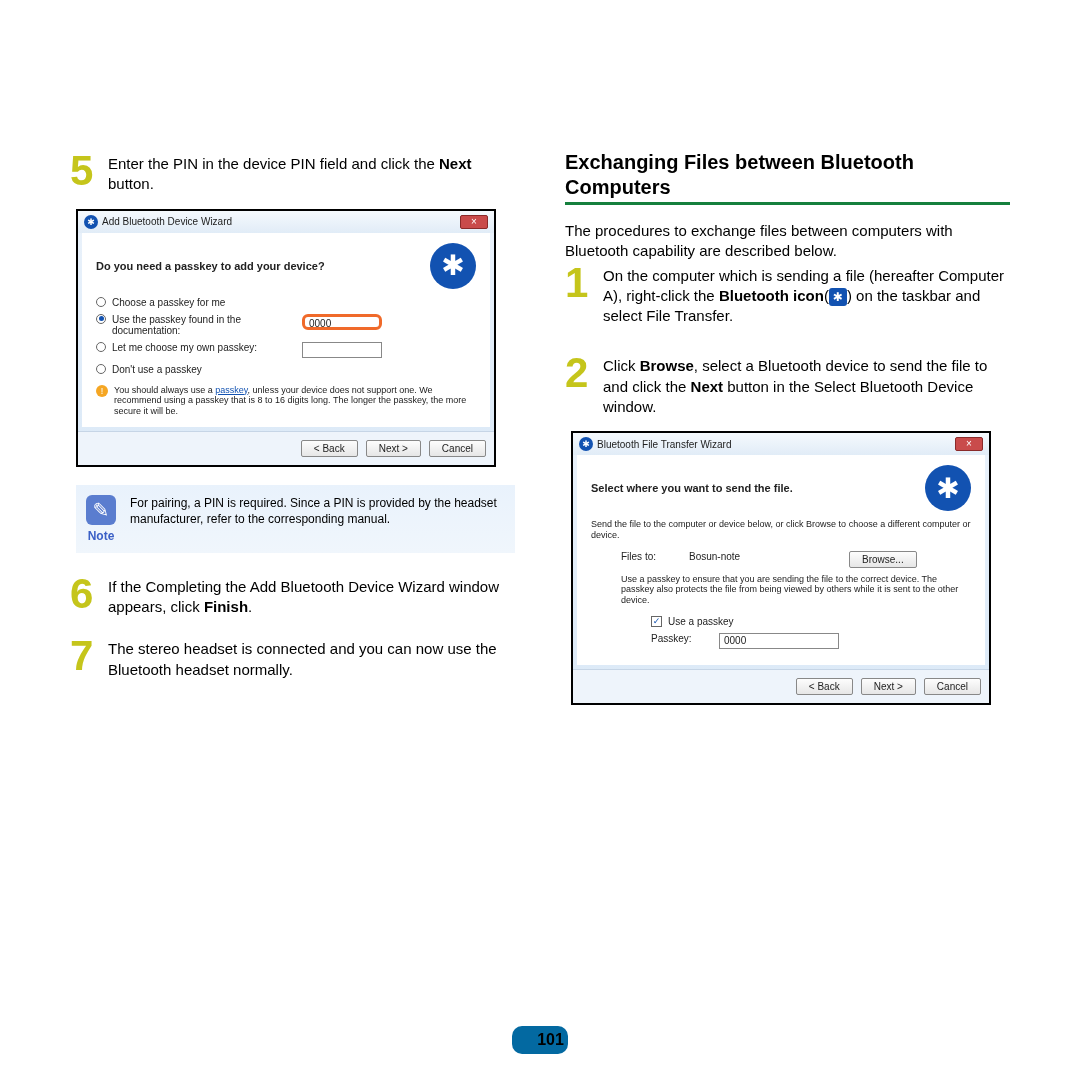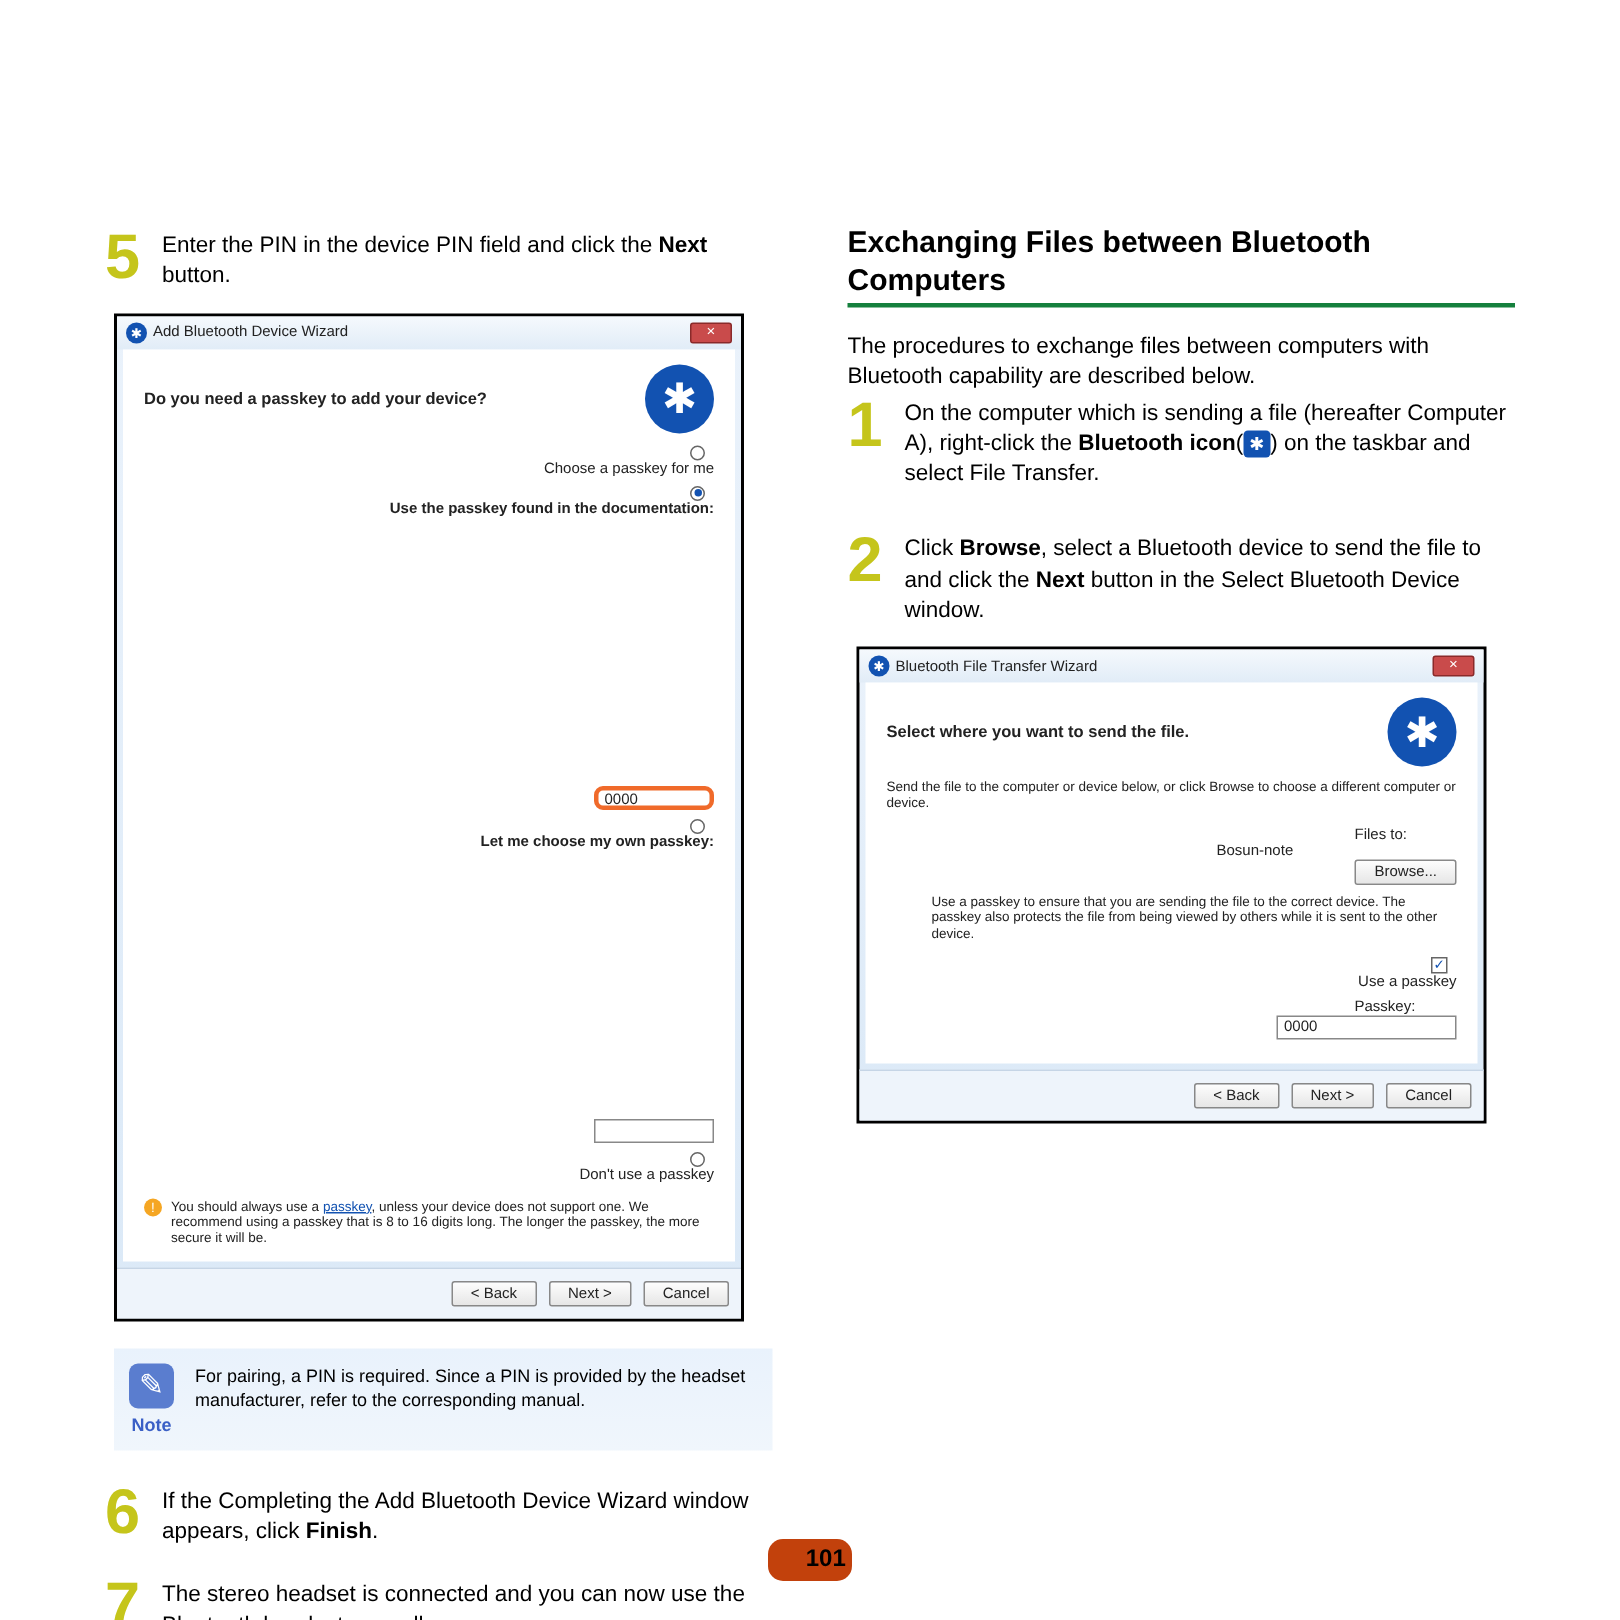--- a/index.html
+++ b/index.html
@@ -90,36 +90,35 @@
     border-radius: 50%;
     display: flex;
     align-items: center;
     justify-content: center;
     color:#fff;
     font-size: 28px;
   }
   .dialog-help { font-size: 9px; margin: 6px 0 10px 0; line-height:1.2; }
   .radio-row, .check-row {
     display: flex;
-    align-items: flex-end;
+    align-items: flex-start;
     margin: 6px 0;
     font-size: 10px;
-    flex-direction: column;
   }
   .radio {
     width: 10px; height:10px;
     border: 1px solid #666;
     border-radius: 50%;
     margin-right: 6px;
     display:inline-flex;
     align-items:center;
     justify-content:center;
   }
   .radio.sel::after { content:""; width:5px; height:5px; background:#1252b1; border-radius:50%; }
-  .radio-label { flex: 0 0 190px; font-weight: bold; }
+  .radio-label { flex: 0 0 190px; }
   .tinput {
     border: 1px solid #888;
     height: 16px;
     width: 80px;
     font-size:10px;
     padding: 0 4px;
     display:inline-block;
     line-height:14px;
   }
   .hl-orange { border: 3px solid #f06a2a; border-radius: 6px; }
@@ -179,21 +178,21 @@
   .bt-inline {
     width:18px;height:18px;background:#1252b1;border-radius:3px;display:inline-flex;
     align-items:center;justify-content:center;color:#fff;font-size:12px;vertical-align:middle;
   }
   .lbl-col { width: 68px; display:inline-block; }
   .dev-name { width: 160px; display:inline-block; }
   .page-num {
     position:absolute;
     bottom:26px;left:50%;transform:translateX(-50%);
     width:56px;height:28px;
-    background:#c2410c;
+    background:#0369a1;
     border-radius:10px;
     display:flex;align-items:center;justify-content:center;
     font-size:16px;font-weight:bold;padding-left:21px;
   }
   .link { color:#1252b1; text-decoration:underline; }
 </style>
 </head>
 <body>
 
 <div class="page">

